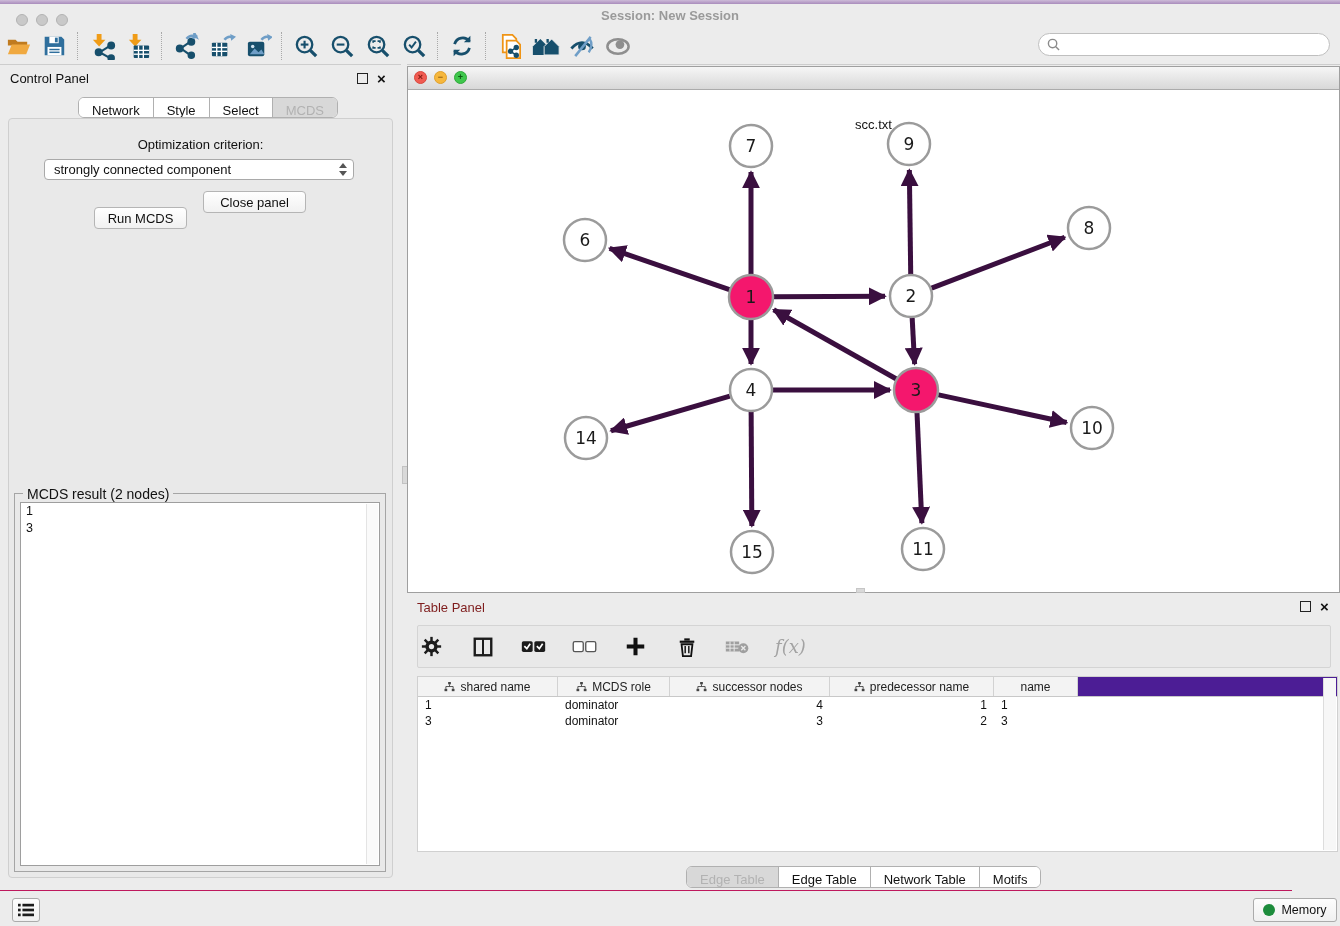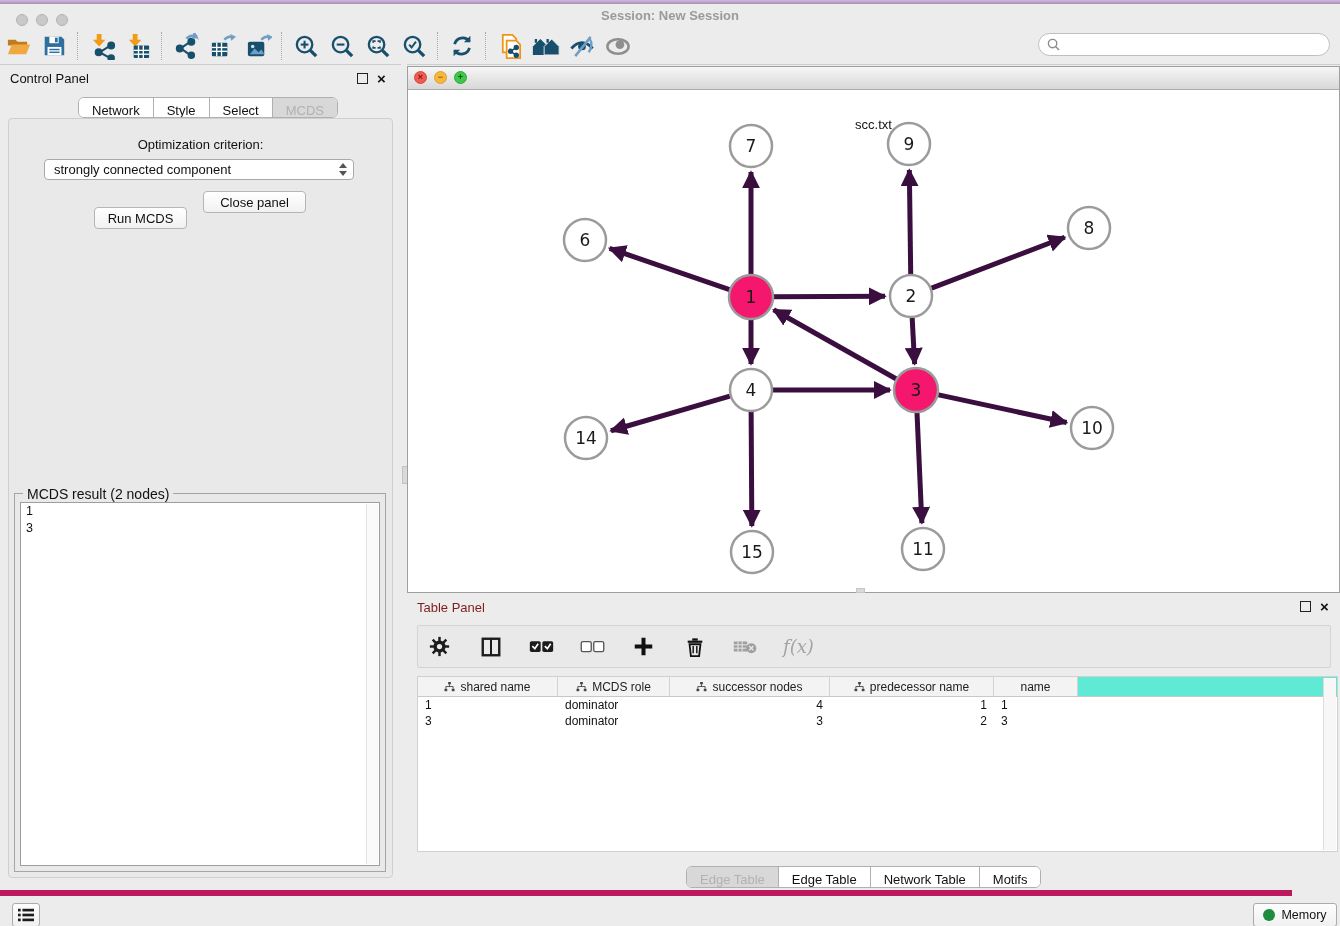--- a/index.html
+++ b/index.html
@@ -90,39 +90,39 @@
     font-size:9px;font-weight:bold;line-height:13px;}
   .tl.red{background:#f05b51;border:1px solid #d8473d;color:#7c1710;}
   .tl.yel{background:#f6b73c;border:1px solid #dfa02c;color:#905e12;}
   .tl.grn{background:#3fc74c;border:1px solid #2fa83a;color:#0d5c14;}
   #graph{position:absolute;left:0;top:21px;}
 
   
   .tp-title{left:417px;top:600px;font-size:13px;color:#7f1d1d;}
   .tp-toolbar{left:417px;top:625px;width:914px;height:43px;background:#e9e9e9;
     border:1px solid #d4d4d4;border-radius:2px;display:flex;align-items:center;
-    padding-left:8px;box-sizing:border-box;gap:24px;}
+    box-sizing:border-box;gap:24px;}
   .tico{width:27px;height:27px;display:flex;align-items:center;justify-content:center;}
   .fx{font-family:"DejaVu Serif",serif;font-style:italic;font-size:18px;color:#a3a3a3;}
   .tbl{left:417px;top:676px;width:921px;height:176px;background:#fff;
     border:1px solid #d0d0d0;box-sizing:border-box;}
-  .thead{display:flex;height:19px;border-bottom:1px solid #c8c8c8;background:#5eead4;}
+  .thead{display:flex;height:19px;border-bottom:1px solid #c8c8c8;background:#4c1d95;}
   .th{background:#f3f3f3;border-right:1px solid #d2d2d2;display:flex;
     align-items:center;justify-content:center;gap:5px;font-size:12px;color:#222;
     box-sizing:border-box;height:19px;}
   .trow{display:flex;height:16px;align-items:center;}
   .td{font-size:12px;color:#111;box-sizing:border-box;padding:0 7px;
     overflow:hidden;white-space:nowrap;}
   .tbl .vtrack2{position:absolute;right:1px;top:1px;bottom:1px;width:12px;
     background:#f7f7f7;border-left:1px solid #ddd;}
   .bottom-tabs{left:686px;top:866px;height:22px;}
 
   
   .statusbar{left:0;top:890px;width:1292px;height:36px;background:#ececec;
-    border-top:6px solid #be185d;box-sizing:border-box;}
+    border-top:1px solid #be185d;box-sizing:border-box;}
   .sq-btn{position:absolute;background:linear-gradient(#fdfdfd,#f0f0f0);
     border:1px solid #ababab;border-radius:3px;display:flex;align-items:center;
     justify-content:center;box-sizing:border-box;}
   .mem-dot{width:12px;height:12px;border-radius:50%;background:#1d8c3c;margin-right:6px;}
   .mem-label{font-size:12.5px;color:#111;}
 </style>
 </head>
 <body>
 
 <div class="abs accent"></div>

